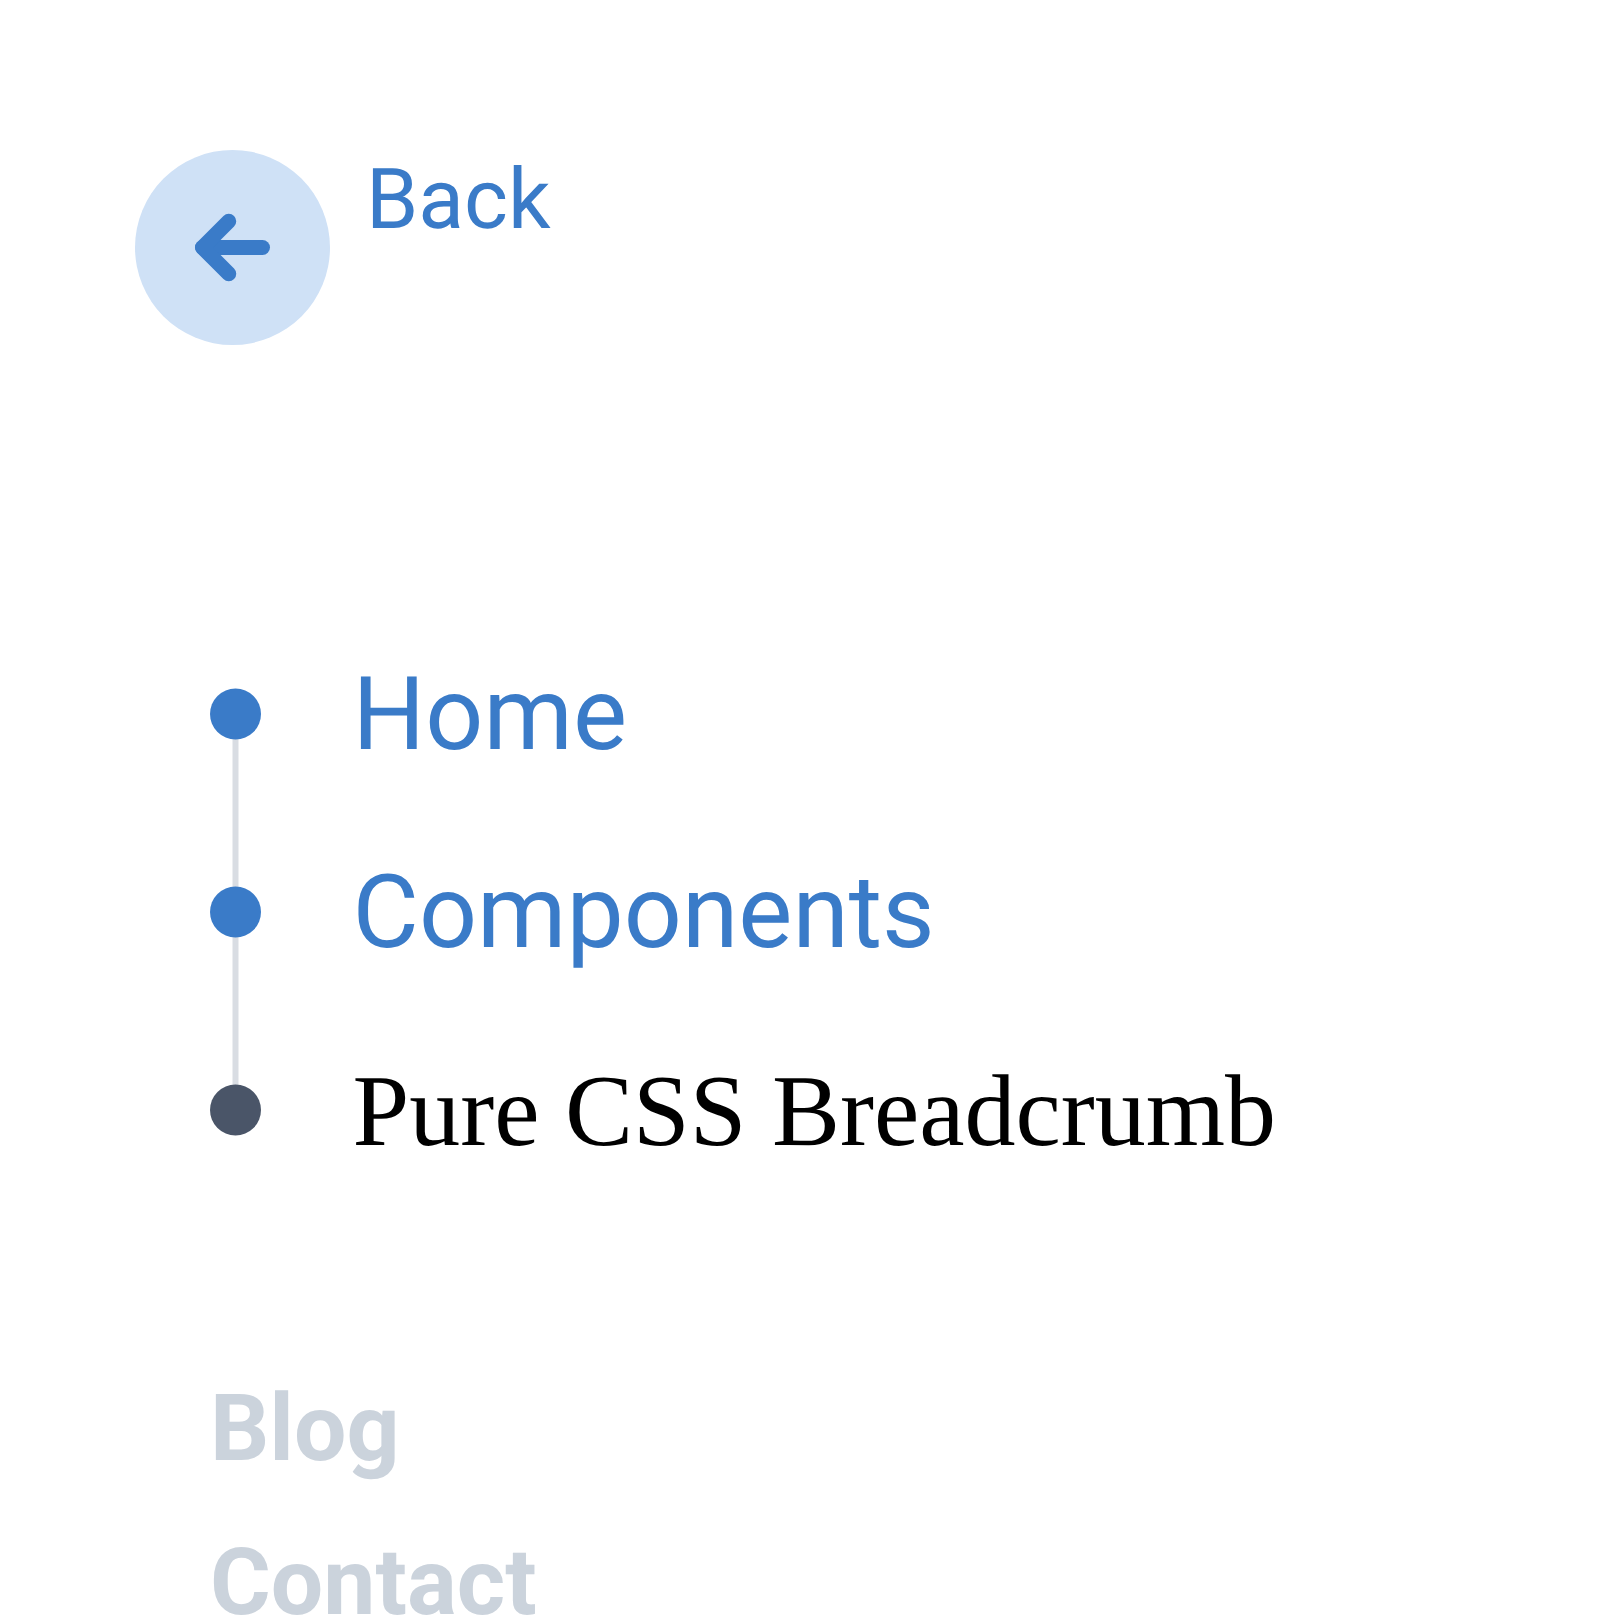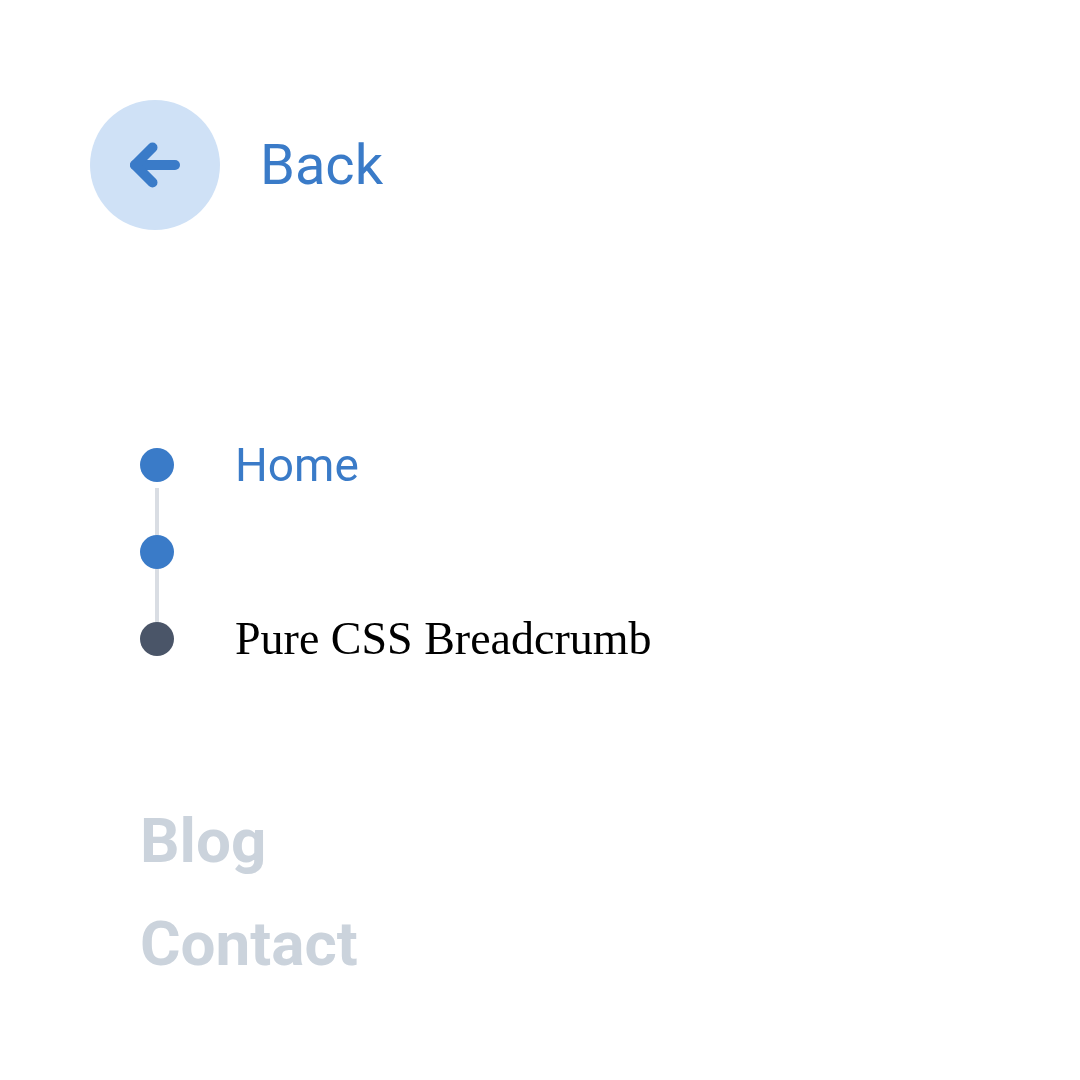--- a/index.html
+++ b/index.html
@@ -9,22 +9,22 @@
     }
     body {
       font-family: -apple-system, BlinkMacSystemFont, "Segoe UI", Roboto, Helvetica, Arial, sans-serif;
       background: #ffffff;
       width: 1080px;
       height: 1080px;
       padding: 100px 90px;
     }
     .back-row {
       display: flex;
-      align-items: center;
-      gap: 40px;
+      align-items: flex-start;
+      gap: 24px;
       margin-bottom: 180px;
     }
     .back-circle {
       width: 130px;
       height: 130px;
       border-radius: 50%;
       background: #cfe1f6;
       display: flex;
       align-items: center;
       justify-content: center;
@@ -81,21 +81,21 @@
     .breadcrumb li .dot-link {
       background: #3a7bc8;
       z-index: 1;
     }
     .breadcrumb li .dot-current {
       background: #4a5568;
       z-index: 1;
     }
     .breadcrumb li a,
     .breadcrumb li span {
-      font-size: 46px;
+      font-size: 68px;
       line-height: 1;
       text-decoration: none;
       position: relative;
       z-index: 1;
     }
     .breadcrumb li a {
       color: #3a7bc8;
       cursor: pointer;
     }
     .breadcrumb li span.current {
@@ -132,20 +132,21 @@
 
 <ul class="breadcrumb">
   <li>
     
     <span class="dot dot-link"></span>
     <a>Home</a>
   </li>
   <li>
     <span class="connector"></span>
     <span class="dot dot-link"></span>
+    <a>Components</a>
   </li>
   <li>
     <span class="connector"></span>
     <span class="dot dot-current"></span>
     <span class="current">Pure CSS Breadcrumb</span>
   </li>
 </ul>
 
 <ul class="links-list">
   <li>

